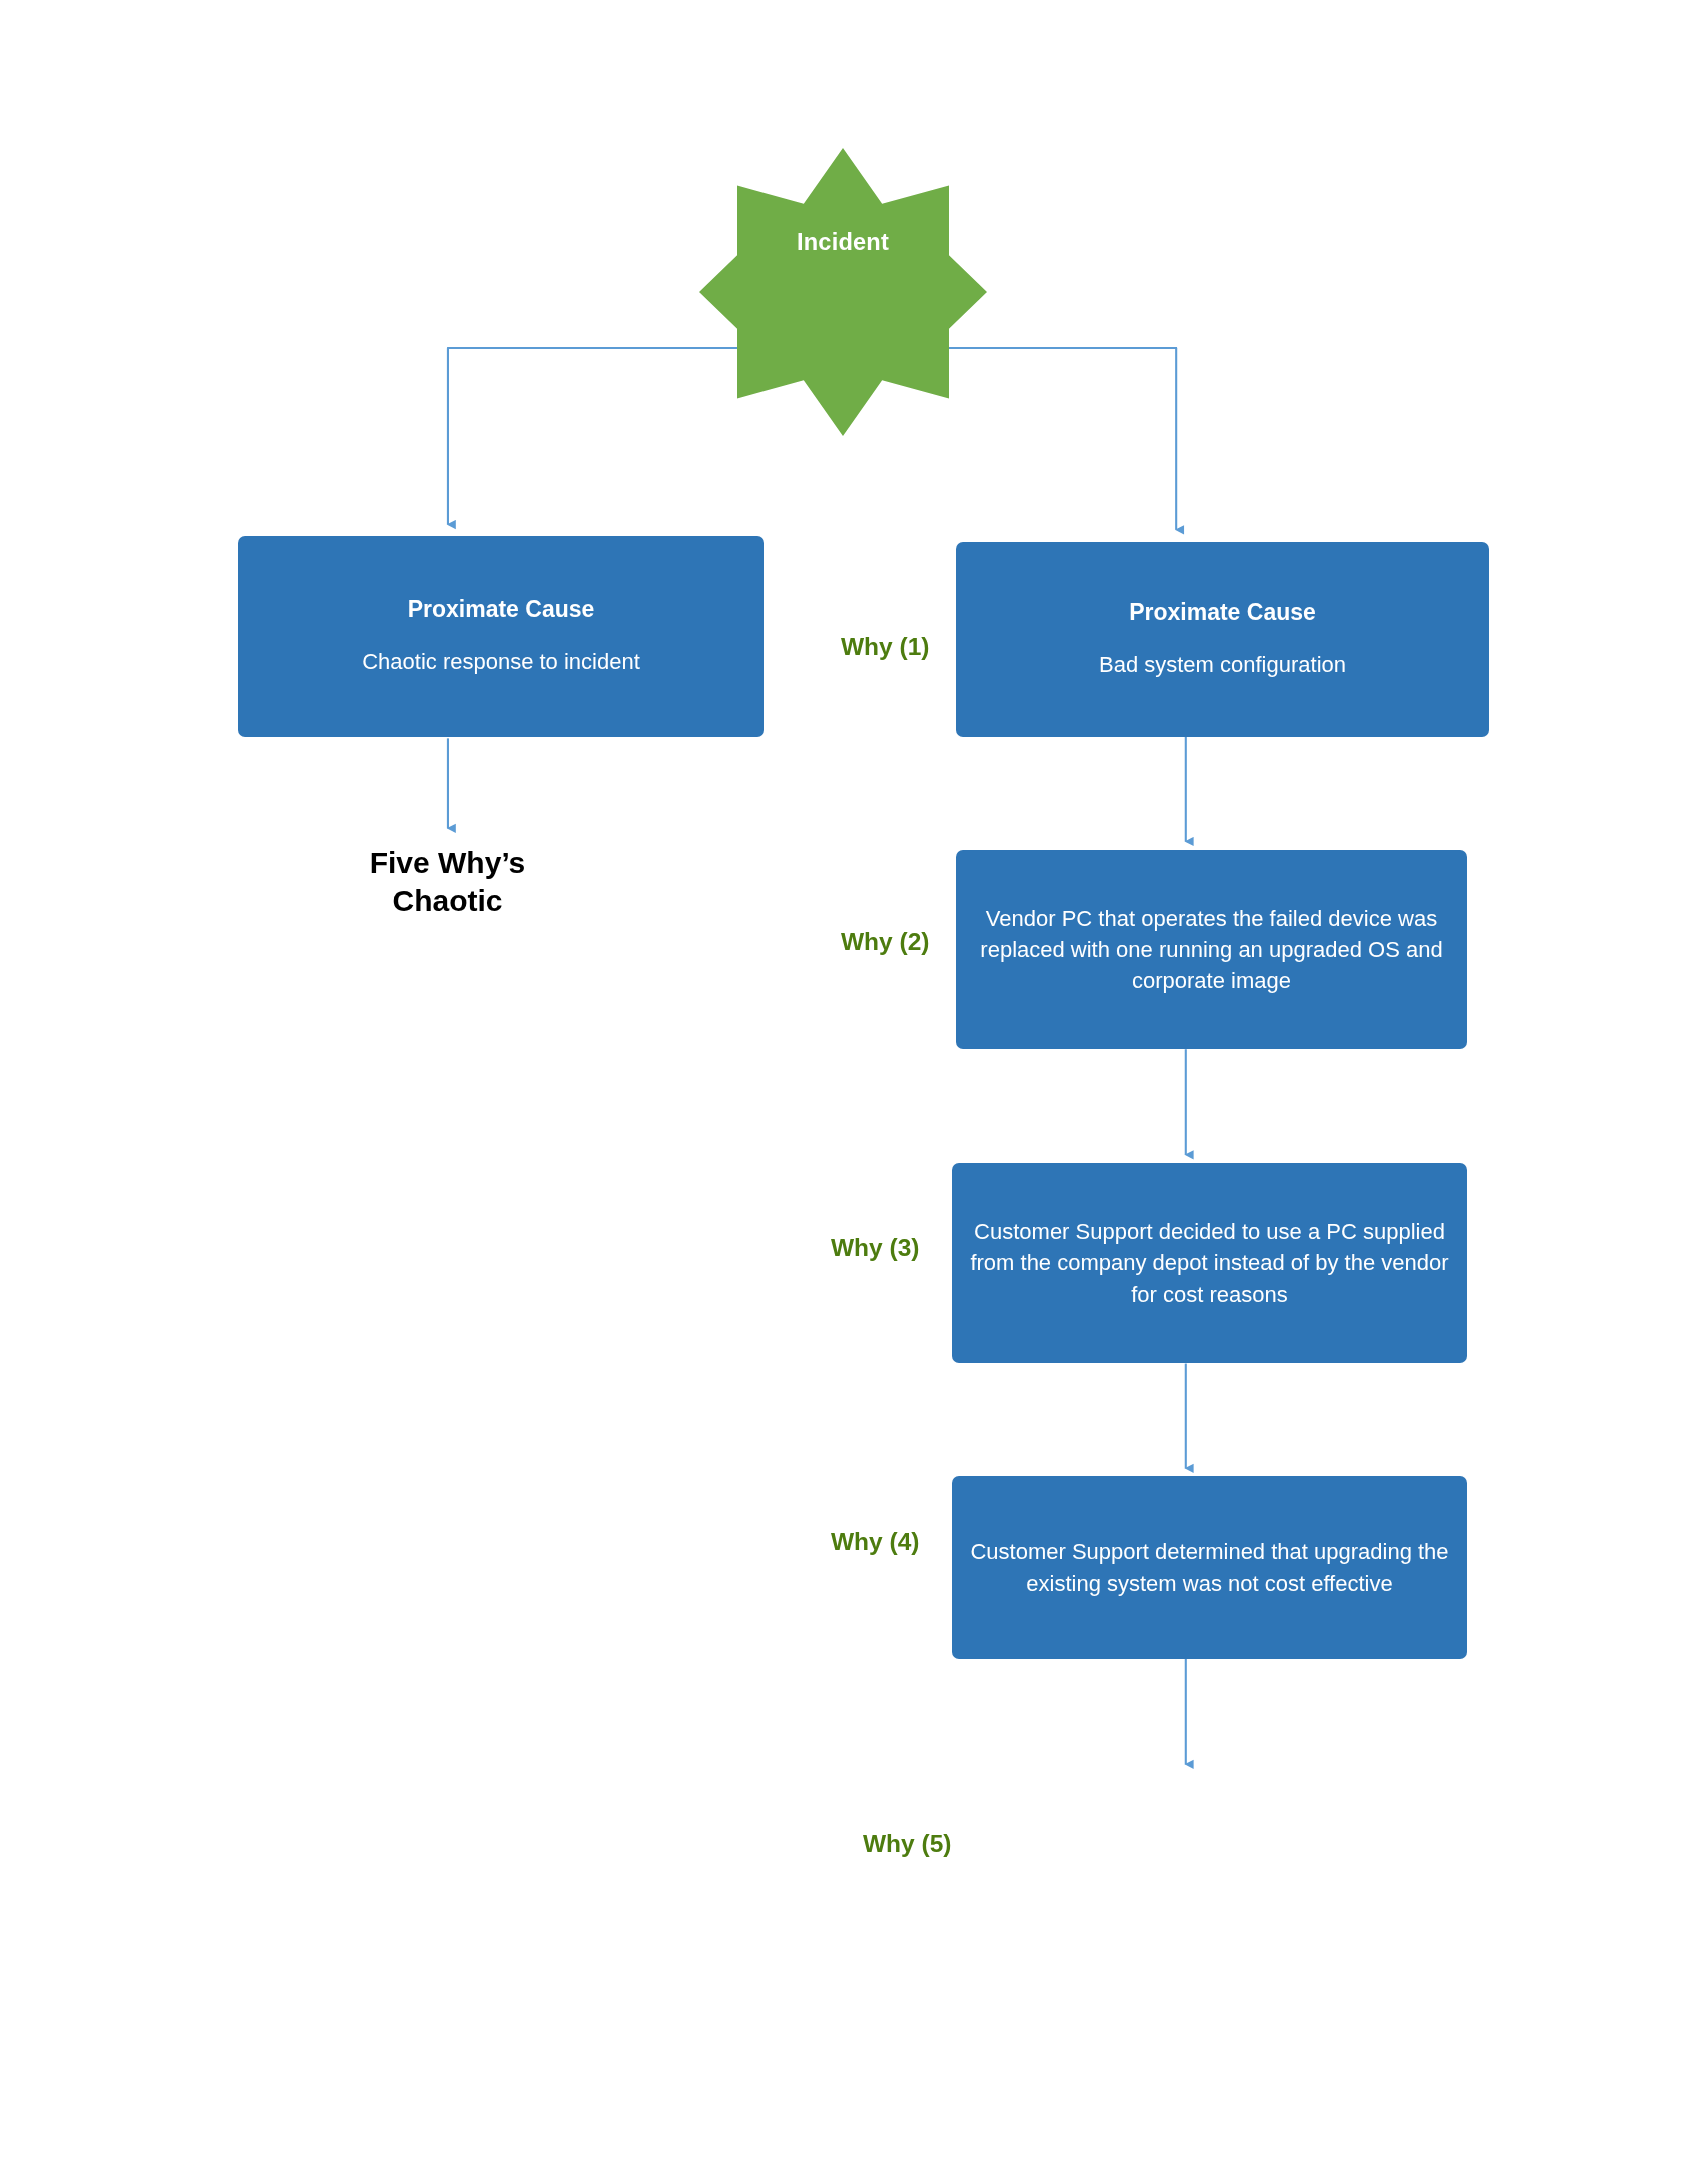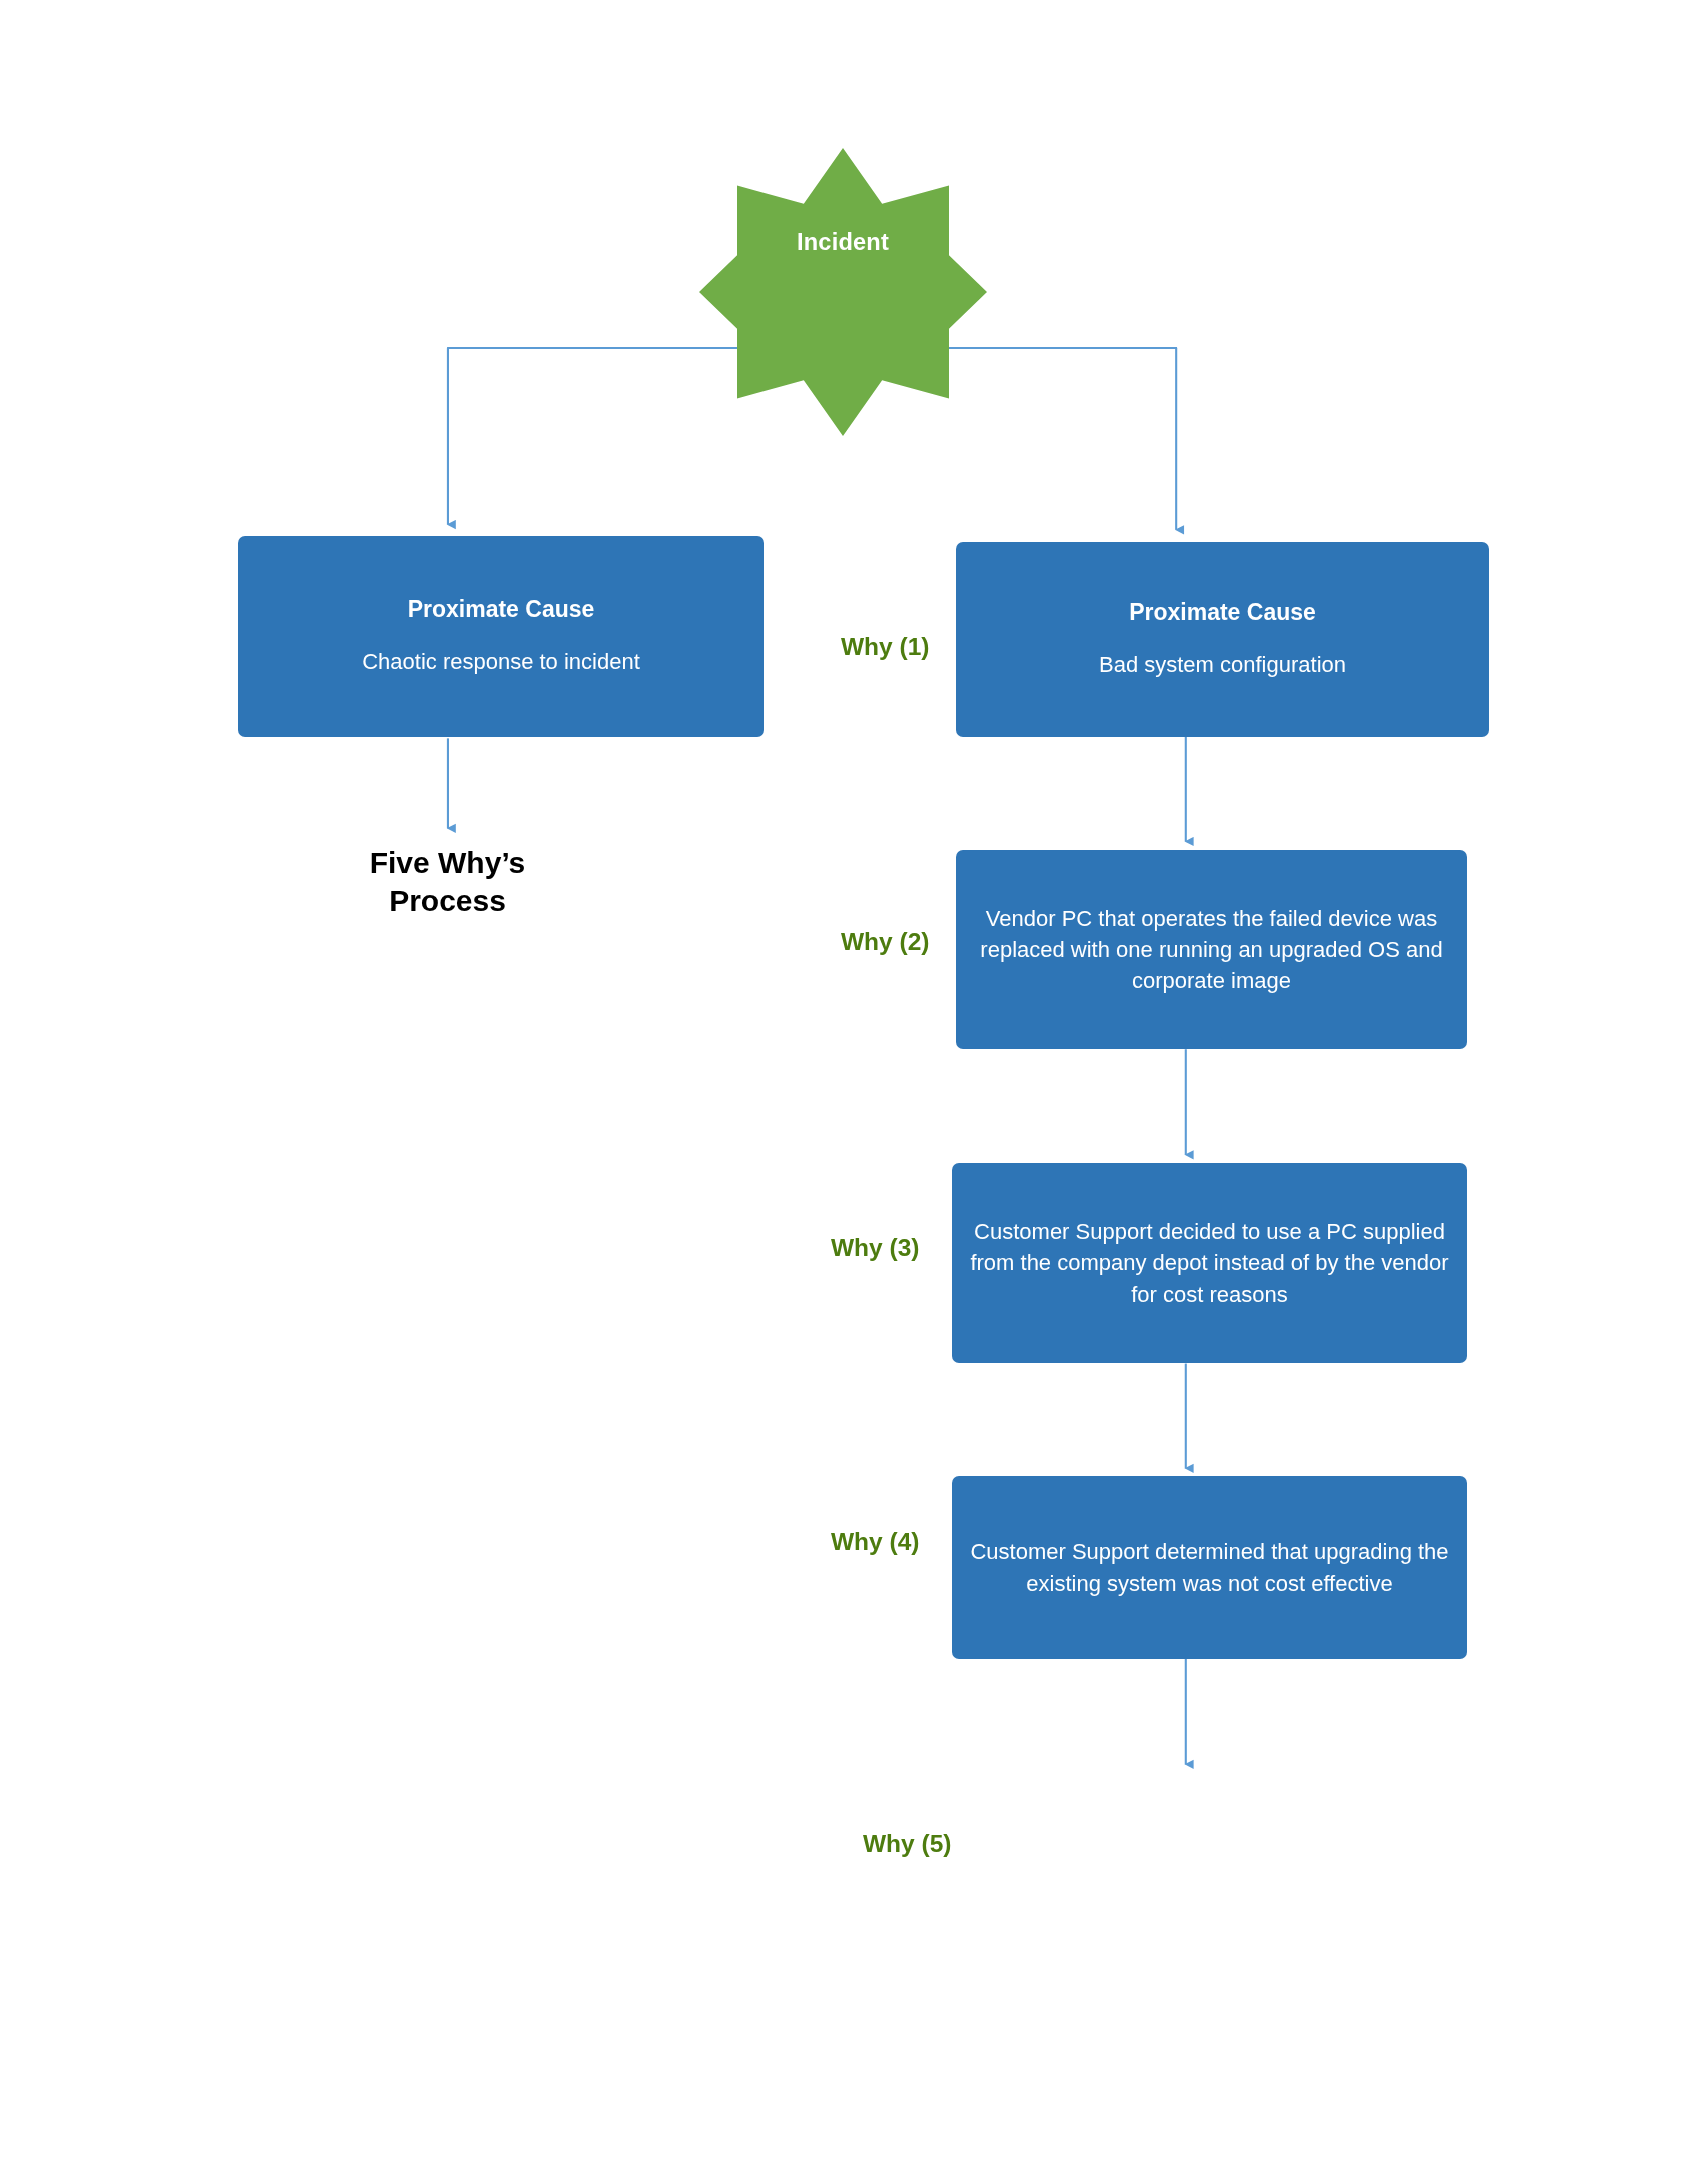--- a/index.html
+++ b/index.html
@@ -150,21 +150,21 @@
     <div class="star-shape"></div>
     <div class="star-label">Incident</div>
   </div>
 
   <div class="node-box" style="left:238px; top:536px; width:526px; height:201px;">
     <div class="node-title">Proximate Cause</div>
     <div class="node-body">Chaotic response to incident</div>
   </div>
 
   <div class="free-text" style="left:273px; top:844px; width:349px;">Five Why’s
-Process</div>
+Chaotic</div>
 
   <div class="why-label" style="left:841px; top:633px;">Why (1)</div>
   <div class="node-box" style="left:956px; top:542px; width:533px; height:195px;">
     <div class="node-title">Proximate Cause</div>
     <div class="node-body">Bad system configuration</div>
   </div>
 
   <div class="why-label" style="left:841px; top:928px;">Why (2)</div>
   <div class="node-box" style="left:956px; top:850px; width:511px; height:199px;">
     <div class="node-body multi">Vendor PC that operates the failed device was replaced with one running an upgraded OS and corporate image</div>

